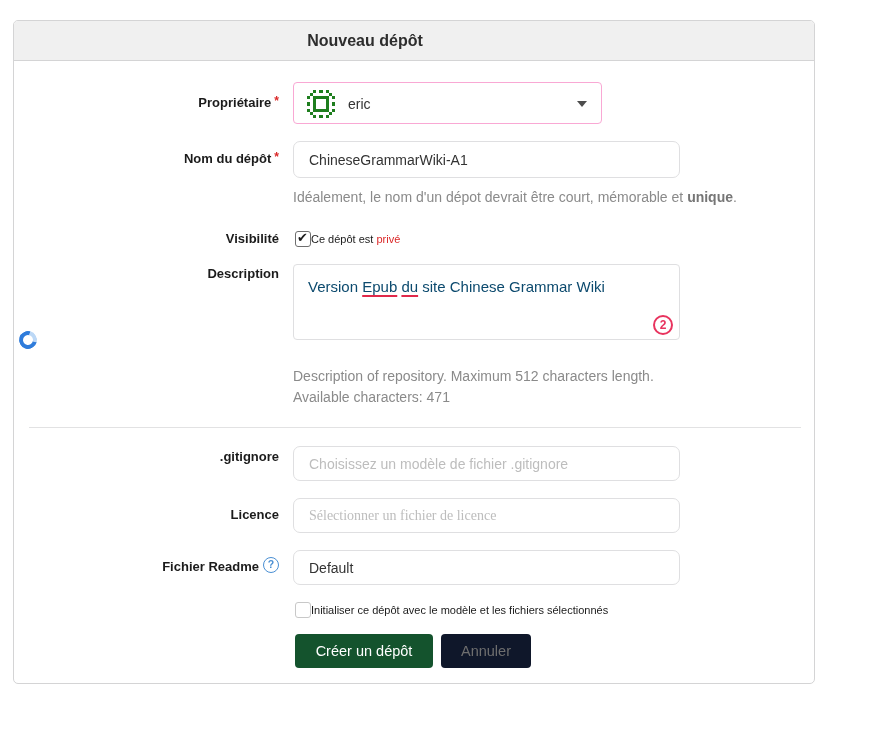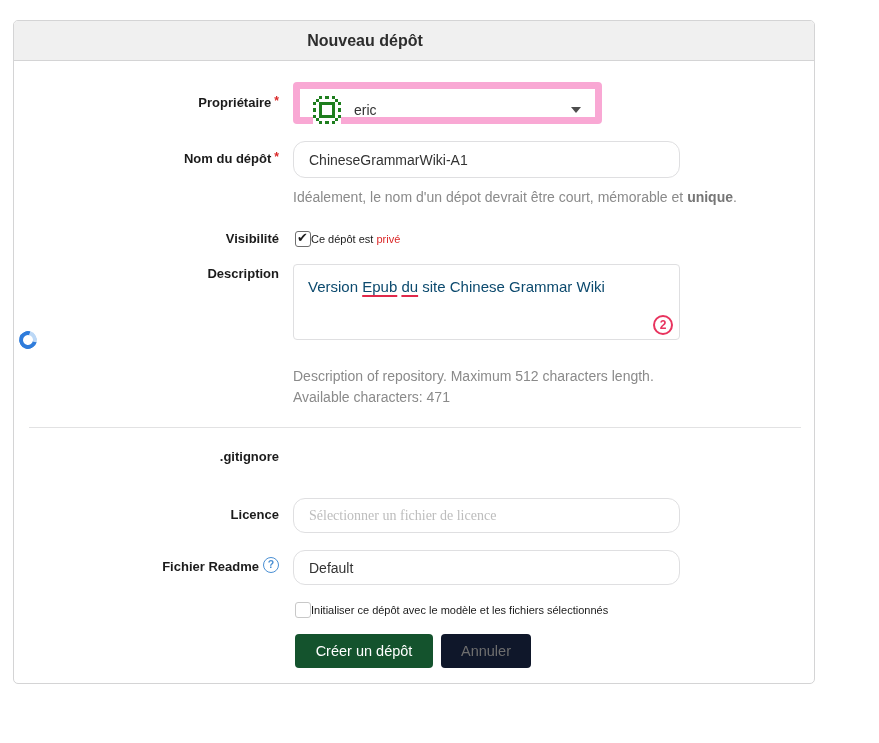--- a/index.html
+++ b/index.html
@@ -10,27 +10,27 @@
            background:#ffffff; border:1px solid #d4d4d5; border-radius:5px; }
   .panel-header { position:absolute; left:0; top:0; width:100%; height:40px;
                   background:#f0f0f0; border-bottom:1px solid #d4d4d5; border-radius:4px 4px 0 0; }
   .panel-title { position:absolute; left:0; top:0; width:702px; height:40px; line-height:40px;
                  text-align:center; font-size:16px; font-weight:bold; color:#2d2d2d; }
 
   .flabel { position:absolute; left:0; width:265px; text-align:right;
             font-size:13px; font-weight:bold; color:#1b1b1b; line-height:16px; }
   .req { color:#db2828; margin-left:3px; position:relative; top:-2px; font-size:12px; }
 
-  .tinput { position:absolute; left:279px; width:387px; border:1px solid #dfdfe1; border-radius:12px;
+  .tinput { position:absolute; left:279px; width:387px; border:1px solid #dfdfe1; border-radius:7px;
             font-size:14px; color:#333; padding:0 15px; background:#fff;
             font-family:"Liberation Sans", sans-serif; outline:none; }
   .tinput::placeholder { color:#bdbdbd; opacity:1; }
 
   .dropdown { position:absolute; left:279px; top:61px; width:309px; height:42px;
-              border:7px solid #f9a8d4; border-radius:4px; background:#fff; }
+              border:1px solid #f9a8d4; border-radius:4px; background:#fff; }
   .avatar { position:absolute; left:13px; top:7px; width:28px; height:28px; }
   .dd-text { position:absolute; left:54px; top:0; height:42px; line-height:42px; font-size:14px; color:#333; }
   .dd-caret { position:absolute; right:14px; top:18px; width:0; height:0;
               border-left:5px solid transparent; border-right:5px solid transparent;
               border-top:6px solid #4d4d4d; }
 
   .help { position:absolute; left:279px; font-size:14px; color:#8a8a8a; line-height:17px; }
   .help b { color:#767676; }
 
   .cbox { position:absolute; width:16px; height:16px; background:#fff; border-radius:3px; }
@@ -118,20 +118,21 @@
 
     <div class="flabel" style="top:245px;">Description</div>
     <div class="textarea-box"><span>Version </span><span class="misspell">Epub</span><span> </span><span class="misspell">du</span><span> site Chinese Grammar Wiki</span></div>
     <div class="badge-2">2</div>
     <div class="help" style="top:331px;margin-top:16px;">Description of repository. Maximum 512 characters length.</div>
     <div class="help" style="top:368px;">Available characters: 471</div>
 
     <div class="divider"></div>
 
     <div class="flabel" style="top:428px;">.gitignore</div>
+    <input class="tinput" style="top: 425px; height: 35px;" placeholder="Choisissez un modèle de fichier .gitignore">
 
     <div class="flabel" style="top:486px;">Licence</div>
     <input class="tinput" style="top: 477px; height: 35px; font-family: Liberation Serif, serif;" placeholder="Sélectionner un fichier de licence">
 
     <div class="flabel" style="top:538px; width:245px;">Fichier Readme</div>
     <div class="q-icon">?</div>
     <input class="tinput" style="top: 529px; height: 35px;" value="Default">
 
     <div class="cbox unchecked" style="left:281px; top:581px;"></div>
     <div class="cbx-label" style="top:581px;">Initialiser ce dépôt avec le modèle et les fichiers sélectionnés</div>

